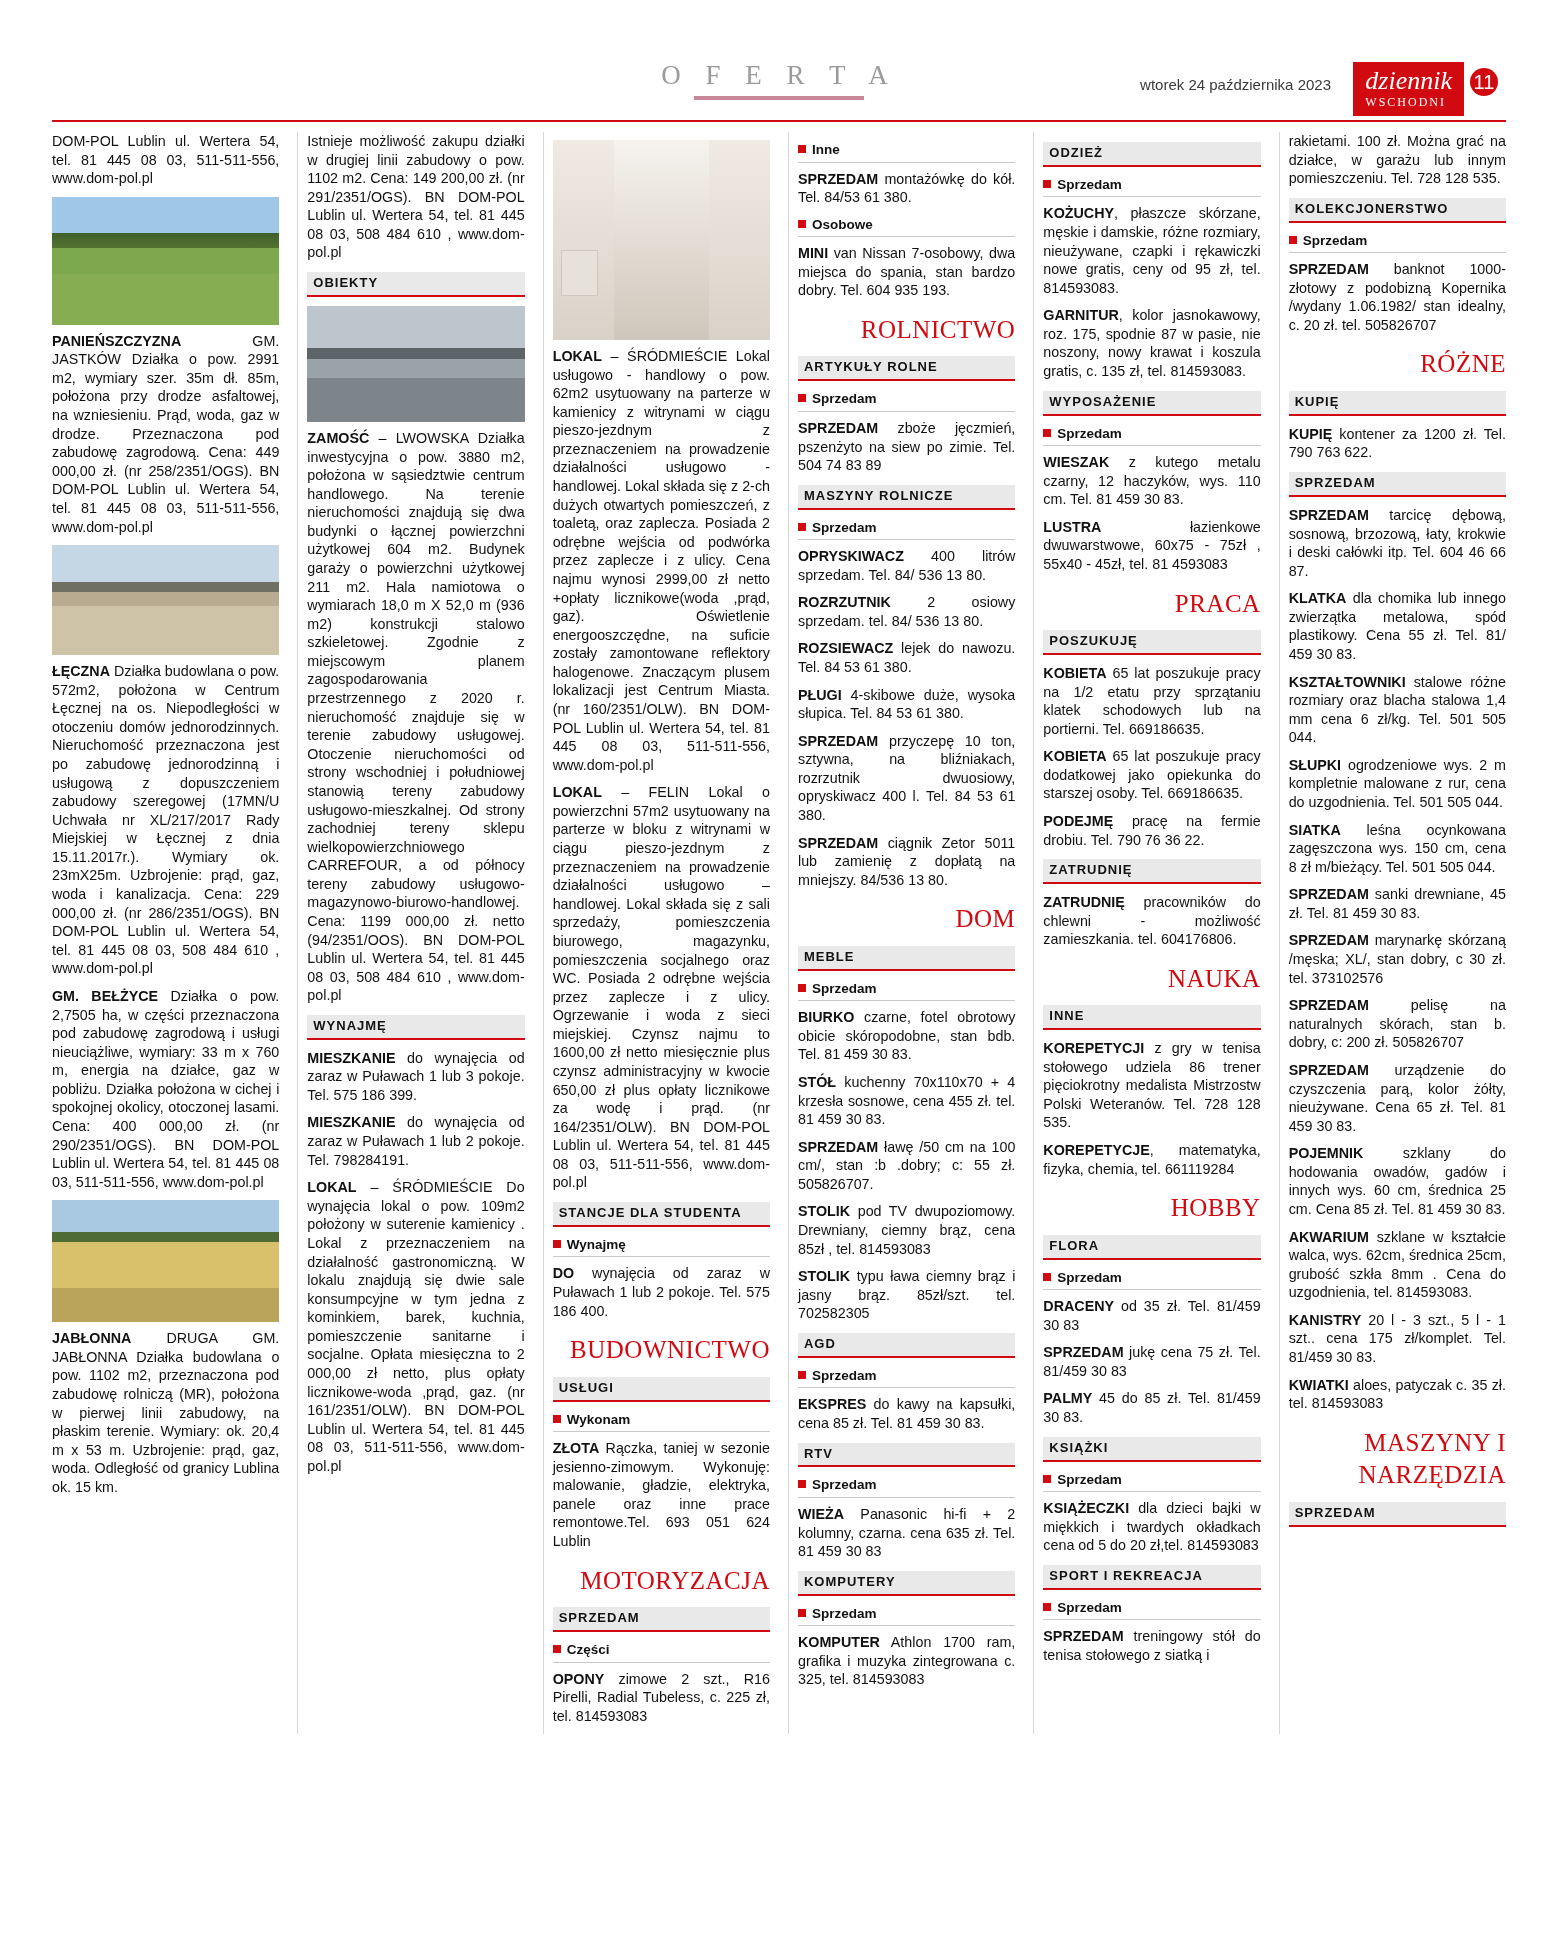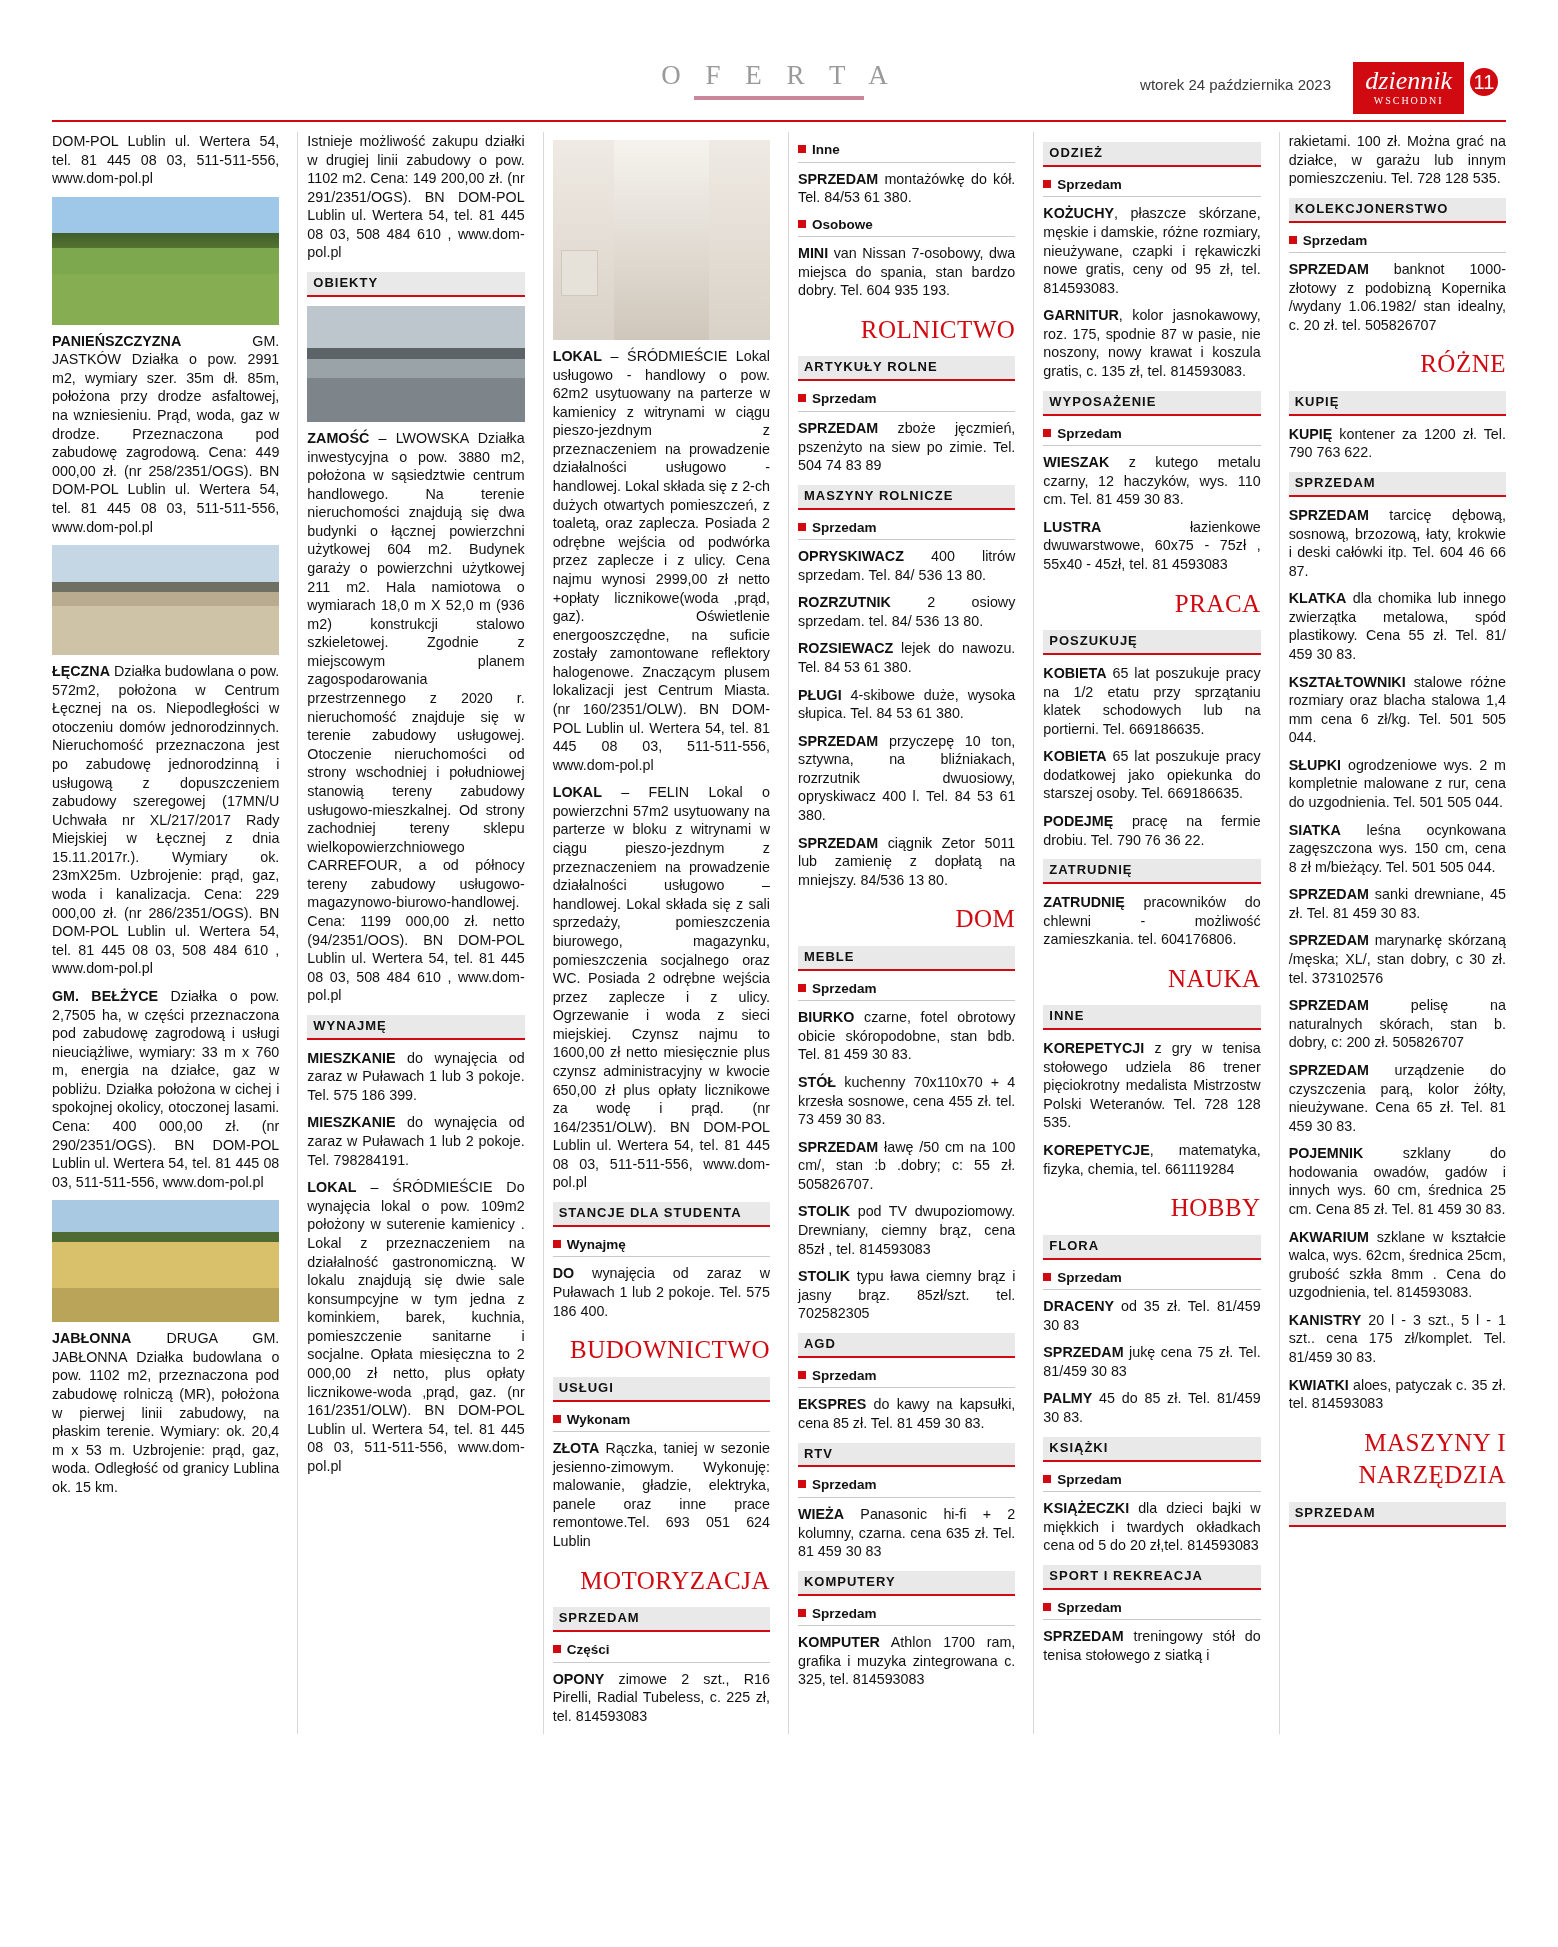--- a/index.html
+++ b/index.html
@@ -55,24 +55,24 @@
     background:#d10a11;
     color:#fff;
     padding:6px 12px 8px 12px;
     font-family:"Liberation Serif", serif;
     font-size:26px;
     font-style:italic;
     line-height:1;
   }
   .brand small{
     display:block;
-    font-size:10px;
+    font-size:12px;
     font-style:normal;
     letter-spacing:2px;
-    text-align:center;
+    text-align:left;
     margin-top:2px;
   }
   .pagenum{
     position:absolute;
     right:8px;
     top:14px;
     width:28px;height:28px;border-radius:50%;
     background:#d10a11;color:#fff;
     font-size:20px;line-height:28px;text-align:center;
   }
@@ -234,21 +234,21 @@
         <p class="ad"><b class="lead">OPRYSKIWACZ</b><span> 400 litrów sprzedam. Tel.  84/ 536 13 80.</span></p>
         <p class="ad"><b class="lead">ROZRZUTNIK</b><span> 2 osiowy sprzedam. tel. 84/ 536 13 80.</span></p>
         <p class="ad"><b class="lead">ROZSIEWACZ</b><span> lejek do nawozu. Tel. 84 53 61 380.</span></p>
         <p class="ad"><b class="lead">PŁUGI</b><span> 4-skibowe duże, wysoka słupica. Tel. 84 53 61 380.</span></p>
         <p class="ad"><b class="lead">SPRZEDAM</b><span> przyczepę 10 ton, sztywna, na bliźniakach, rozrzutnik dwuosiowy, opryskiwacz 400 l. Tel.  84 53 61 380.</span></p>
         <p class="ad"><b class="lead">SPRZEDAM</b><span> ciągnik Zetor 5011 lub zamienię z dopłatą na mniejszy. 84/536 13 80.</span></p>
         <div class="cat">DOM</div>
         <div class="subcat">MEBLE</div>
         <div class="subsub"><span class="sq"></span><span>Sprzedam</span></div>
         <p class="ad"><b class="lead">BIURKO</b><span> czarne, fotel obrotowy obicie skóropodobne, stan bdb. Tel. 81 459 30 83.</span></p>
-        <p class="ad"><b class="lead">STÓŁ</b><span> kuchenny 70x110x70 + 4 krzesła sosnowe, cena 455 zł. tel. 73 459 30 83.</span></p>
+        <p class="ad"><b class="lead">STÓŁ</b><span> kuchenny 70x110x70 + 4 krzesła sosnowe, cena 455 zł. tel. 81 459 30 83.</span></p>
         <p class="ad"><b class="lead">SPRZEDAM</b><span> ławę /50 cm na 100 cm/, stan :b .dobry; c: 55 zł. 505826707.</span></p>
         <p class="ad"><b class="lead">STOLIK</b><span> pod TV dwupoziomowy. Drewniany, ciemny brąz, cena 85zł , tel. 814593083</span></p>
         <p class="ad"><b class="lead">STOLIK</b><span> typu ława ciemny brąz i jasny brąz. 85zł/szt. tel. 702582305</span></p>
         <div class="subcat">AGD</div>
         <div class="subsub"><span class="sq"></span><span>Sprzedam</span></div>
         <p class="ad"><b class="lead">EKSPRES</b><span> do kawy na kapsułki, cena 85 zł. Tel. 81 459 30 83.</span></p>
         <div class="subcat">RTV</div>
         <div class="subsub"><span class="sq"></span><span>Sprzedam</span></div>
         <p class="ad"><b class="lead">WIEŻA</b><span> Panasonic hi-fi + 2 kolumny, czarna. cena 635 zł. Tel. 81 459 30 83</span></p>
         <div class="subcat">KOMPUTERY</div>

